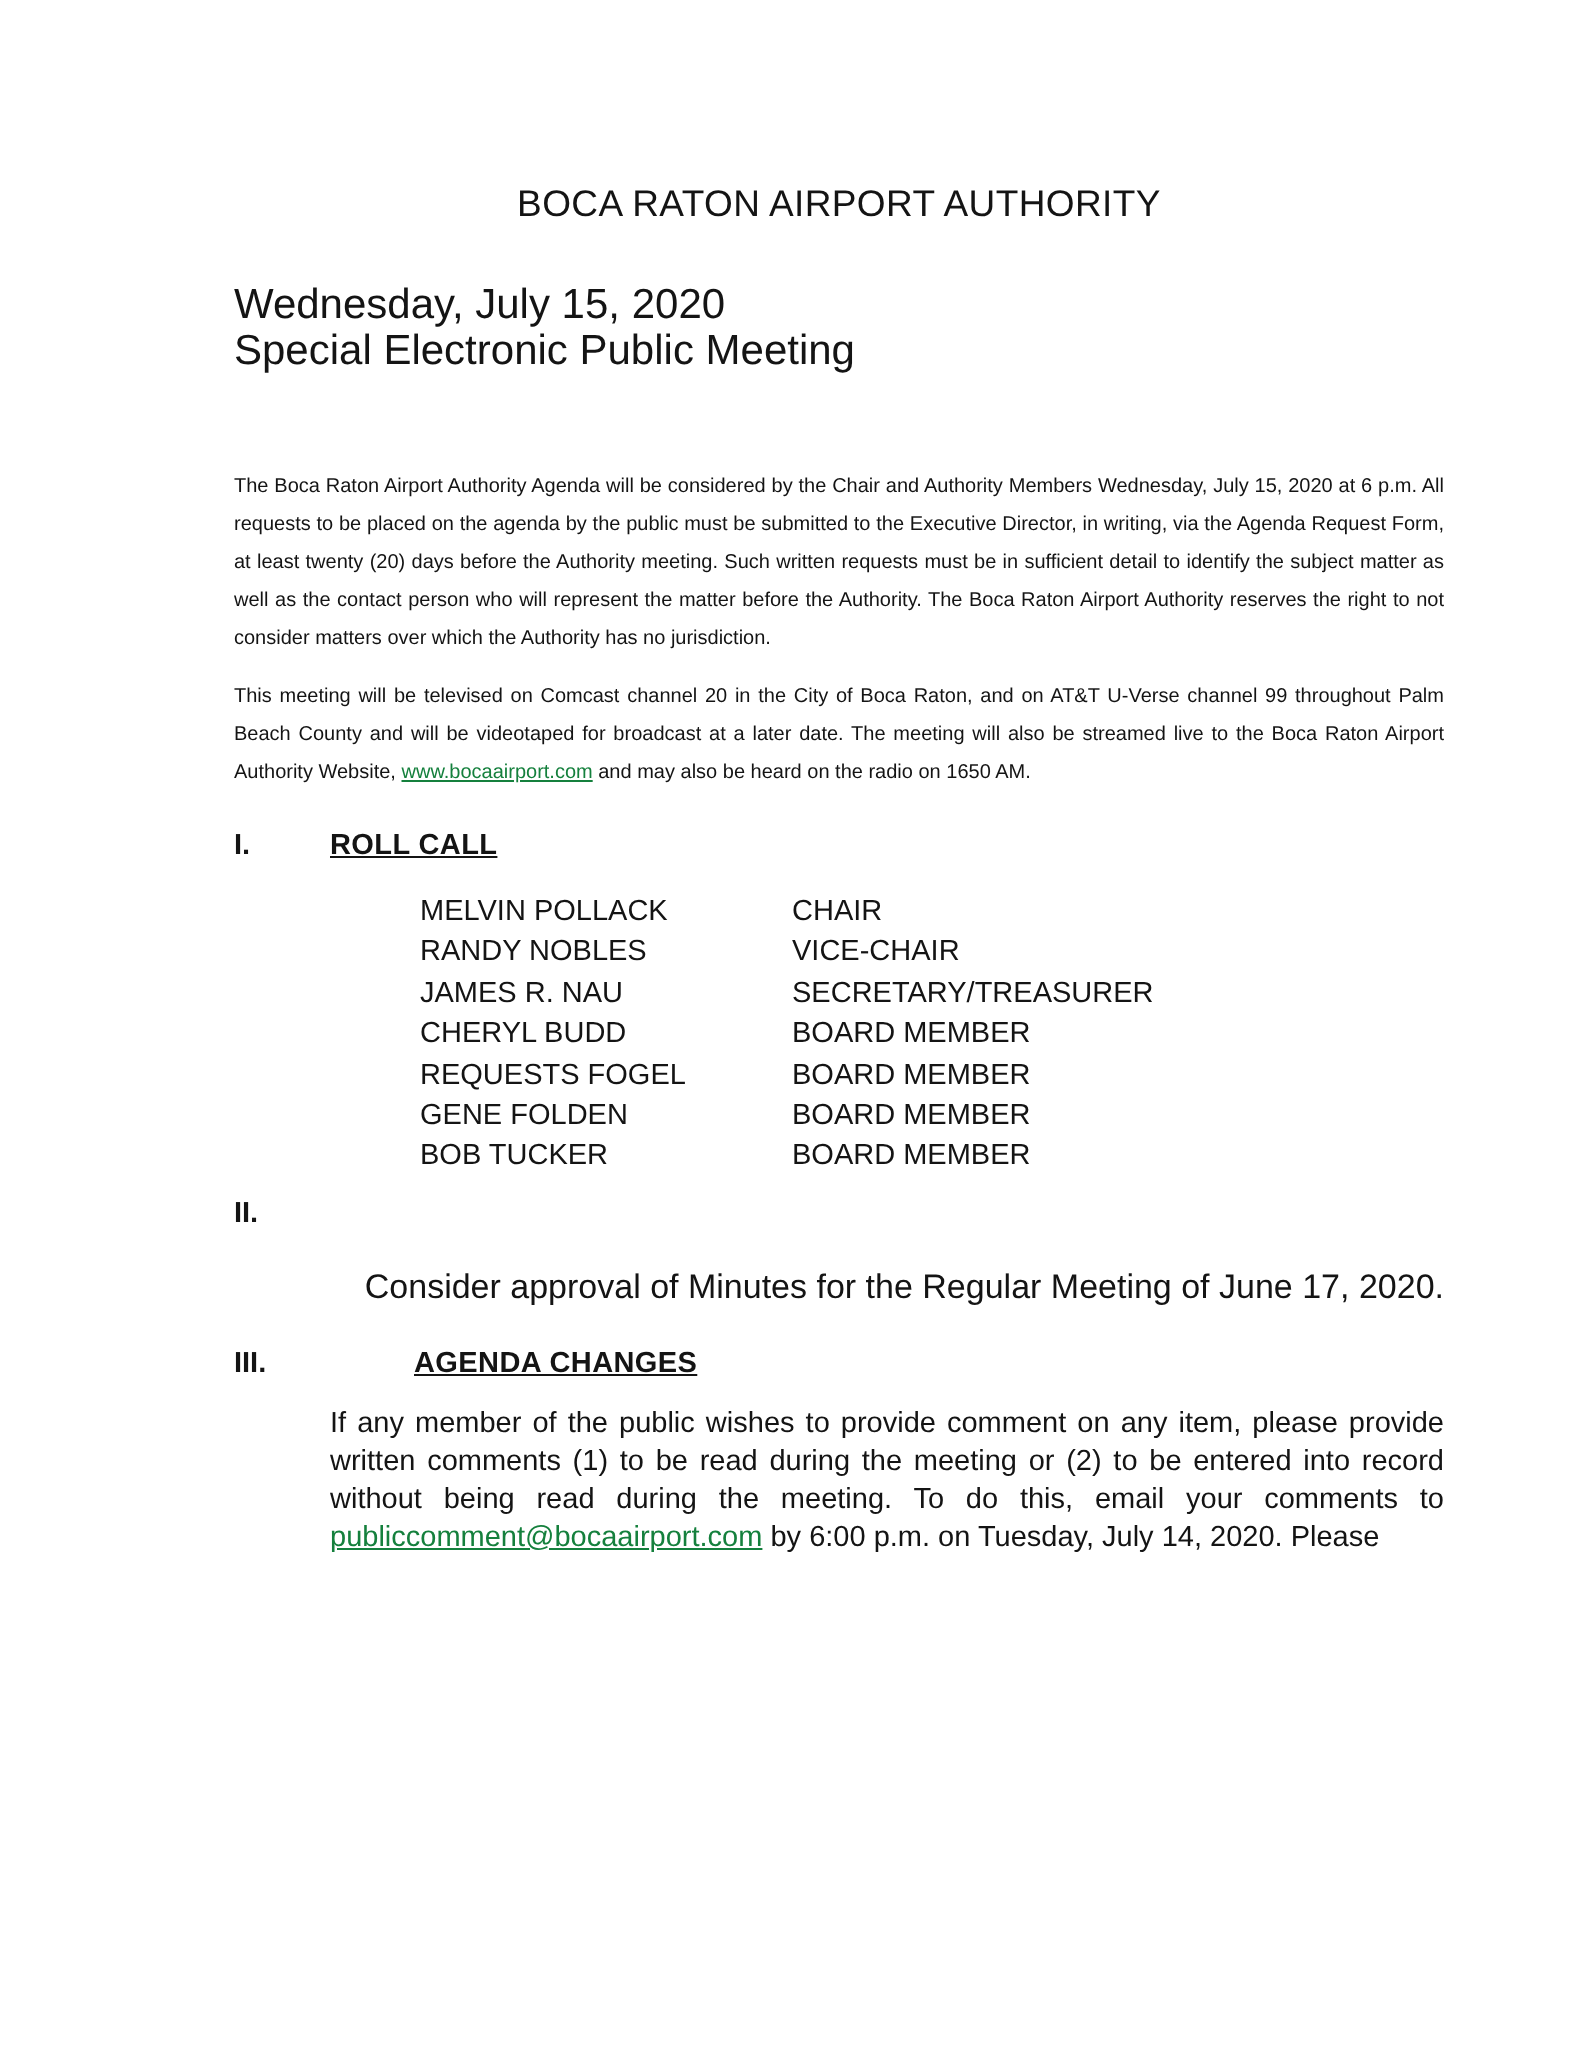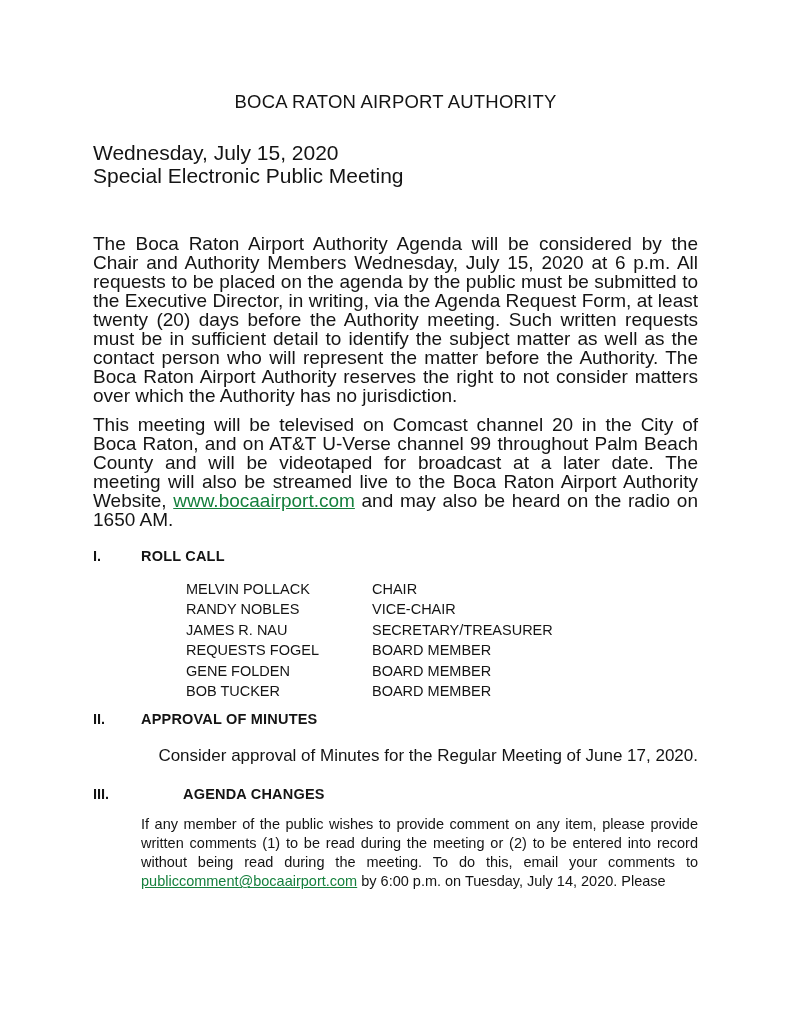--- a/index.html
+++ b/index.html
@@ -3,40 +3,40 @@
 <meta charset="utf-8">
 <style>
   html, body { margin: 0; padding: 0; }
   body {
     width: 791px; height: 1024px;
     background: #ffffff;
     color: #141414;
     font-family: "Liberation Sans", sans-serif;
     overflow: hidden;
   }
-  .page { padding: 90px 40px 0 93px; width: 605px; }
+  .page { padding: 90px 40px 0 93px; width: 605px; margin-left: 24px; }
 
   .title-block { text-align: center; font-size: 18.5px; line-height: 23px; letter-spacing: 0.2px; }
   .subtitle-block { text-align: left; font-size: 21px; line-height: 23px; margin-top: 28px; }
 
   .body-par {
-    font-size: 19px; line-height: 19px;
+    font-size: 10px; line-height: 19px;
     text-align: justify;
     margin: 0 0 10px 0;
   }
   .intro-par { margin-top: 47px; }
 
   a.doc-link { color: #15803d; text-decoration: underline; cursor: pointer; }
 
   .section-head {
     display: flex; align-items: baseline;
     font-size: 14.5px; font-weight: bold; line-height: 19px;
   }
   .sec-num { width: 48px; flex: 0 0 48px; }
-  .sec-title { letter-spacing: 0.2px; }
+  .sec-title { text-decoration: underline; letter-spacing: 0.2px; }
 
   .sh-1 { margin-top: 18px; }
   .sh-2 { margin-top: 9px; align-items: center; }
   .sh-3 { margin-top: 20px; gap: 42px; }
   .sh-4 { margin-top: 19px; }
 
   .roll-call-list { margin: 13px 0 0 93px; font-size: 14.5px; }
   .rc-row { line-height: 20.4px; white-space: nowrap; }
   .rc-name { display: inline-block; width: 186px; }
 
@@ -64,28 +64,28 @@
 
   <div class="section-head sh-1">
     <span class="sec-num">I.</span>
     <span class="sec-title">ROLL CALL</span>
   </div>
 
   <div class="roll-call-list">
       <div class="rc-row"><span class="rc-name">MELVIN POLLACK</span><span>CHAIR</span></div>
       <div class="rc-row"><span class="rc-name">RANDY NOBLES</span><span>VICE-CHAIR</span></div>
       <div class="rc-row"><span class="rc-name">JAMES R. NAU</span><span>SECRETARY/TREASURER</span></div>
+      <div class="rc-row"><span class="rc-name">CHERYL BUDD</span><span>BOARD MEMBER</span></div>
       <div class="rc-row"><span class="rc-name">REQUESTS FOGEL</span><span>BOARD MEMBER</span></div>
       <div class="rc-row"><span class="rc-name">GENE FOLDEN</span><span>BOARD MEMBER</span></div>
       <div class="rc-row"><span class="rc-name">BOB TUCKER</span><span>BOARD MEMBER</span></div>
     </div>
 
   <div class="section-head sh-2">
     <span class="sec-num">II.</span>
-    <span class="sec-title">APPROVAL OF MINUTES</span>
   </div>
 
   <div class="indent-block minutes-line">Consider approval of Minutes for the Regular Meeting of June 17, 2020.</div>
 
   <div class="section-head sh-3">
     <span class="sec-num">III.</span>
     <span class="sec-title">AGENDA CHANGES</span>
   </div>
 
 

